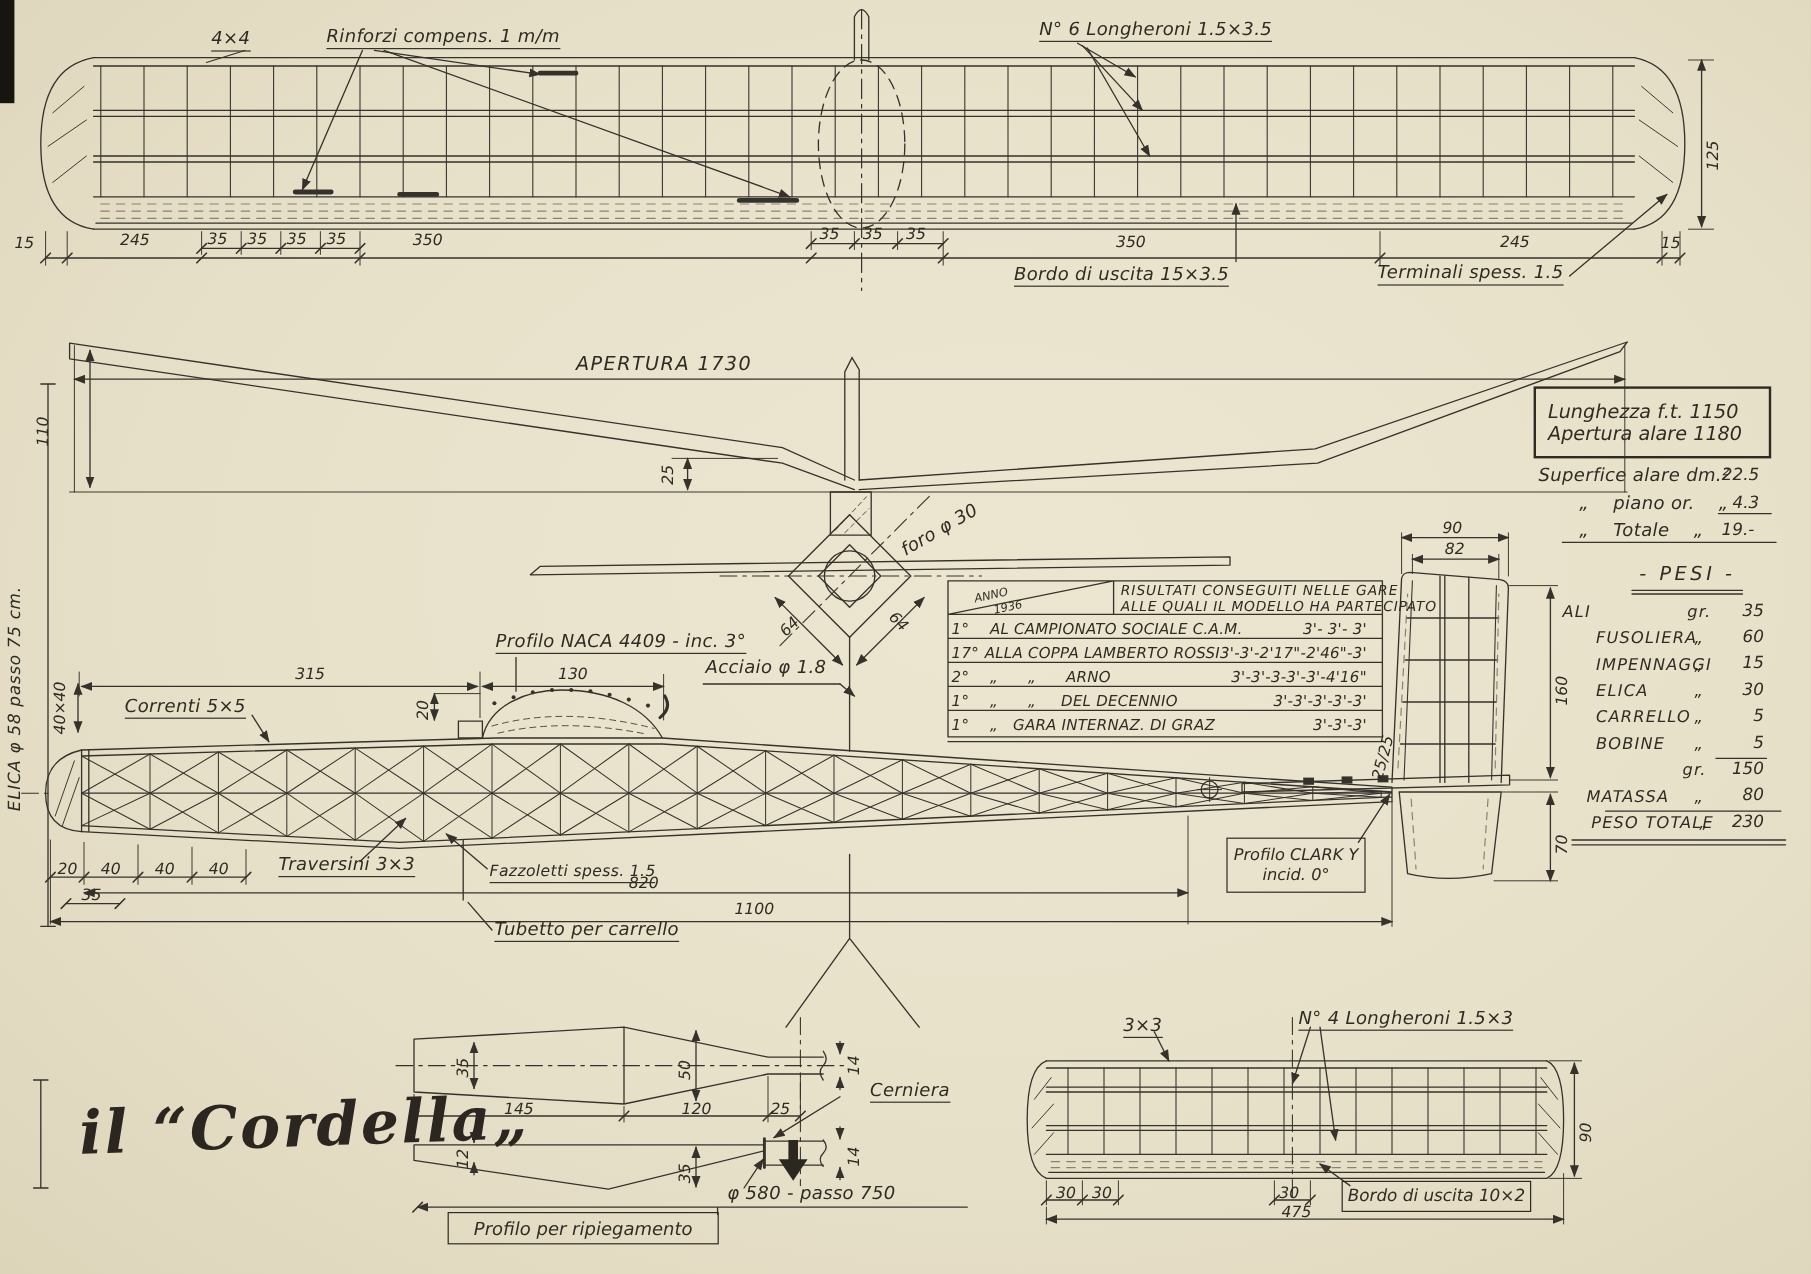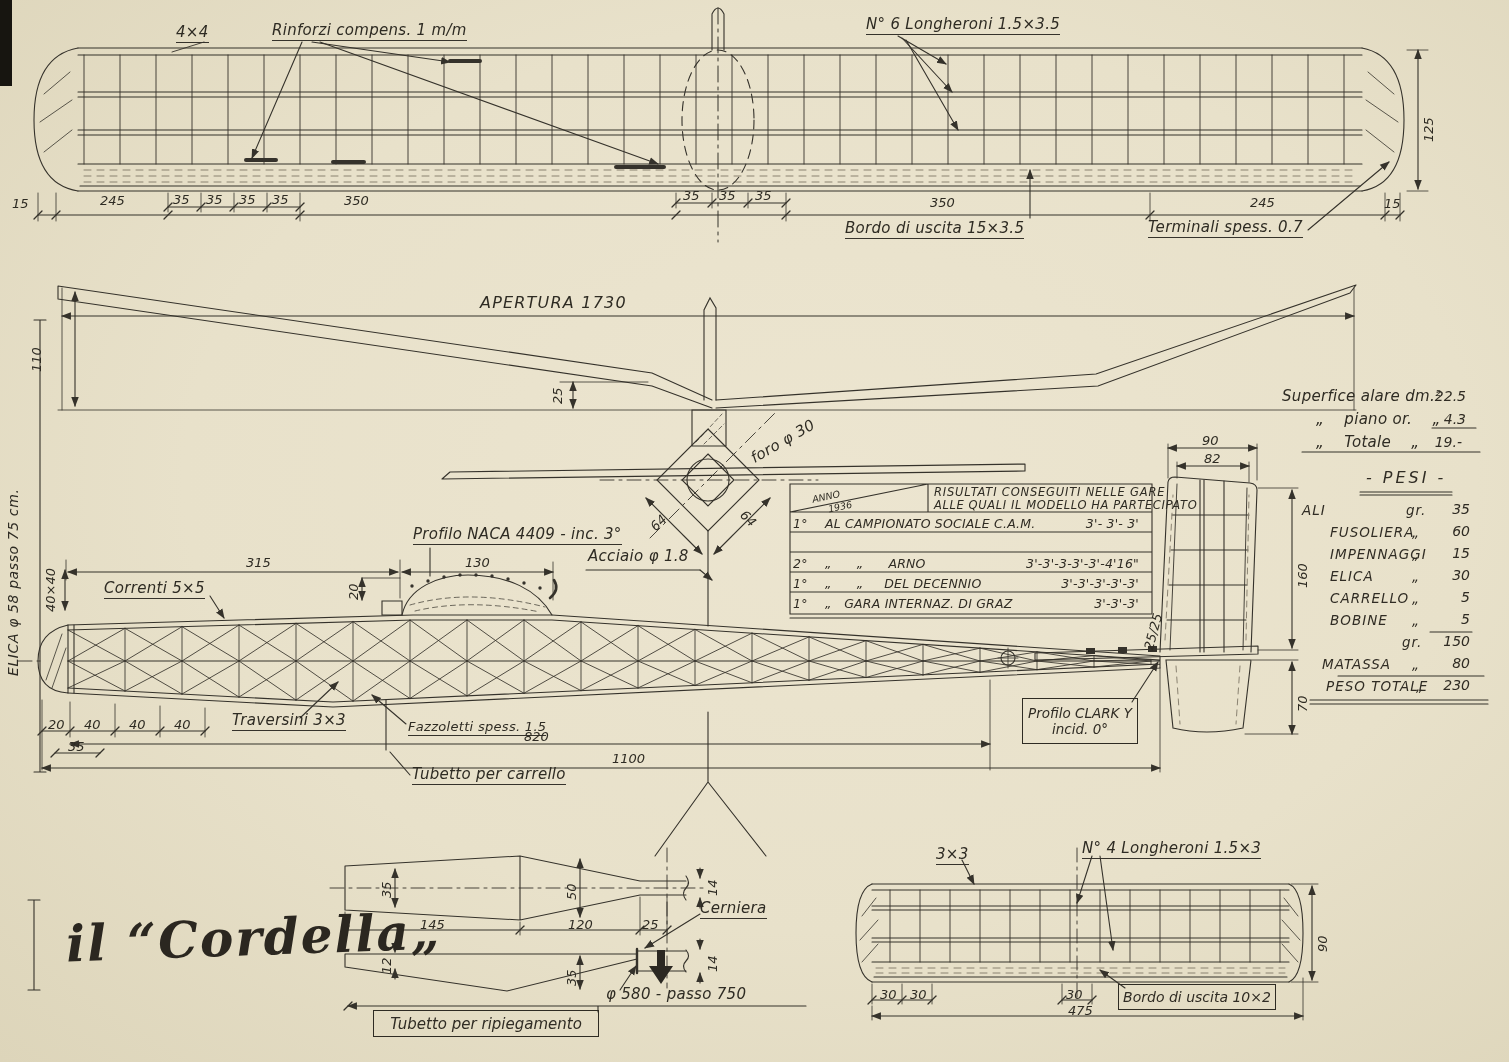--- a/index.html
+++ b/index.html
@@ -392,31 +392,35 @@
 <span class="dim" style="left:239px;top:193px">35</span>
 <span class="dim" style="left:272px;top:193px">35</span>
 <span class="dim" style="left:344px;top:194px">350</span>
 <span class="dim" style="left:683px;top:189px">35</span>
 <span class="dim" style="left:719px;top:189px">35</span>
 <span class="dim" style="left:755px;top:189px">35</span>
 <span class="dim" style="left:930px;top:196px">350</span>
 <span class="dim" style="left:1250px;top:196px">245</span>
 <span class="dim" style="left:1384px;top:197px">15</span>
 <span class="lbl ul" style="left:845px;top:220px">Bordo di uscita 15×3.5</span>
-<span class="lbl ul" style="left:1148px;top:219px">Terminali spess. 0.7</span>
+<span class="lbl ul" style="left:1148px;top:219px">Terminali spess. 1.5</span>
 
 <span class="lbl f16" style="left:480px;top:294px">APERTURA 1730</span>
 <span class="dim rot" style="left:30px;top:372px">110</span>
 <span class="dim rot" style="left:551px;top:404px">25</span>
 
 <span class="dim" style="left:648px;top:524px;transform:rotate(-45deg);transform-origin:0 0">64</span>
 <span class="dim" style="left:747px;top:508px;transform:rotate(45deg);transform-origin:0 0">64</span>
 <span class="lbl" style="left:748px;top:452px;transform:rotate(-30deg);transform-origin:0 0">foro φ 30</span>
 <span class="lbl" style="left:588px;top:548px">Acciaio φ 1.8</span>
 
+<div class="box" style="left:1278px;top:322px;width:198px;height:60px;padding-left:10px">
+  <span style="font:italic 16px 'DejaVu Sans',sans-serif">Lunghezza f.t. 1150</span>
+  <span style="font:italic 16px 'DejaVu Sans',sans-serif">Apertura alare 1180</span>
+</div>
 
 <span class="lbl" style="left:1282px;top:388px">Superfice alare dm.²</span>
 <span class="val" style="left:1428px;top:388px">22.5</span>
 <span class="lbl" style="left:1316px;top:411px">„    piano or.    „</span>
 <span class="val" style="left:1428px;top:411px">4.3</span>
 <span class="lbl" style="left:1316px;top:434px">„    Totale    „</span>
 <span class="val" style="left:1424px;top:434px">19.-</span>
 
 <span class="pesi-item" style="left:1366px;top:468px;font-size:16px;letter-spacing:3px">- PESI -</span>
 <span class="pesi-item" style="left:1302px;top:502px">ALI</span>
@@ -448,20 +452,25 @@
 
 <span class="dim" style="left:812px;top:492px;font-size:9.5px;transform:rotate(-12deg)">ANNO</span>
 <span class="dim" style="left:828px;top:502px;font-size:9.5px;transform:rotate(-12deg)">1936</span>
 <span class="dim sm" style="left:934px;top:487px;letter-spacing:.8px">RISULTATI CONSEGUITI NELLE GARE</span>
 <span class="dim sm" style="left:934px;top:500px;letter-spacing:.6px">ALLE QUALI IL MODELLO HA PARTECIPATO</span>
 <div class="rrow" style="top:513px">
   <span class="rpos">1°</span>
   <span>AL CAMPIONATO SOCIALE C.A.M.</span>
   <span class="rtime">3'- 3'- 3'</span>
 </div>
+<div class="rrow" style="top:533px">
+  <span class="rpos">17°</span>
+  <span>ALLA COPPA LAMBERTO ROSSI</span>
+  <span class="rtime">3'-3'-2'17"-2'46"-3'</span>
+</div>
 <div class="rrow" style="top:553px">
   <span class="rpos">2°</span>
   <span>„      „      ARNO</span>
   <span class="rtime">3'-3'-3-3'-3'-4'16"</span>
 </div>
 <div class="rrow" style="top:573px">
   <span class="rpos">1°</span>
   <span>„      „     DEL DECENNIO</span>
   <span class="rtime">3'-3'-3'-3'-3'</span>
 </div>
@@ -498,27 +507,27 @@
 <span class="dim" style="left:1204px;top:452px">82</span>
 <span class="dim rot" style="left:1296px;top:588px">160</span>
 <span class="dim rot" style="left:1296px;top:712px">70</span>
 
 <span class="dim rot" style="left:380px;top:898px">35</span>
 <span class="dim rot" style="left:565px;top:900px">50</span>
 <span class="dim rot" style="left:706px;top:896px">14</span>
 <span class="dim" style="left:420px;top:918px">145</span>
 <span class="dim" style="left:568px;top:918px">120</span>
 <span class="dim" style="left:642px;top:918px">25</span>
-<span class="lbl ul" style="left:700px;top:900px">Cerniera</span>
+<span class="lbl ul" style="left:725px;top:900px">Cerniera</span>
 <span class="dim rot" style="left:380px;top:974px">12</span>
 <span class="dim rot" style="left:565px;top:986px">35</span>
 <span class="dim rot" style="left:706px;top:972px">14</span>
 <span class="lbl" style="left:606px;top:986px">φ 580 - passo 750</span>
 <div class="box1" style="left:373px;top:1010px;width:226px;height:27px">
-  <span style="font:italic 15px 'DejaVu Sans',sans-serif">Tubetto per ripiegamento</span>
+  <span style="font:italic 15px 'DejaVu Sans',sans-serif">Profilo per ripiegamento</span>
 </div>
 
 <span class="lbl ul" style="left:936px;top:846px">3×3</span>
 <span class="lbl ul" style="left:1082px;top:840px">N° 4 Longheroni 1.5×3</span>
 <span class="dim" style="left:880px;top:988px">30</span>
 <span class="dim" style="left:910px;top:988px">30</span>
 <span class="dim" style="left:1066px;top:988px">30</span>
 <span class="dim" style="left:1068px;top:1004px">475</span>
 <span class="dim rot" style="left:1316px;top:952px">90</span>
 <div class="box1" style="left:1118px;top:984px;width:158px;height:26px">

